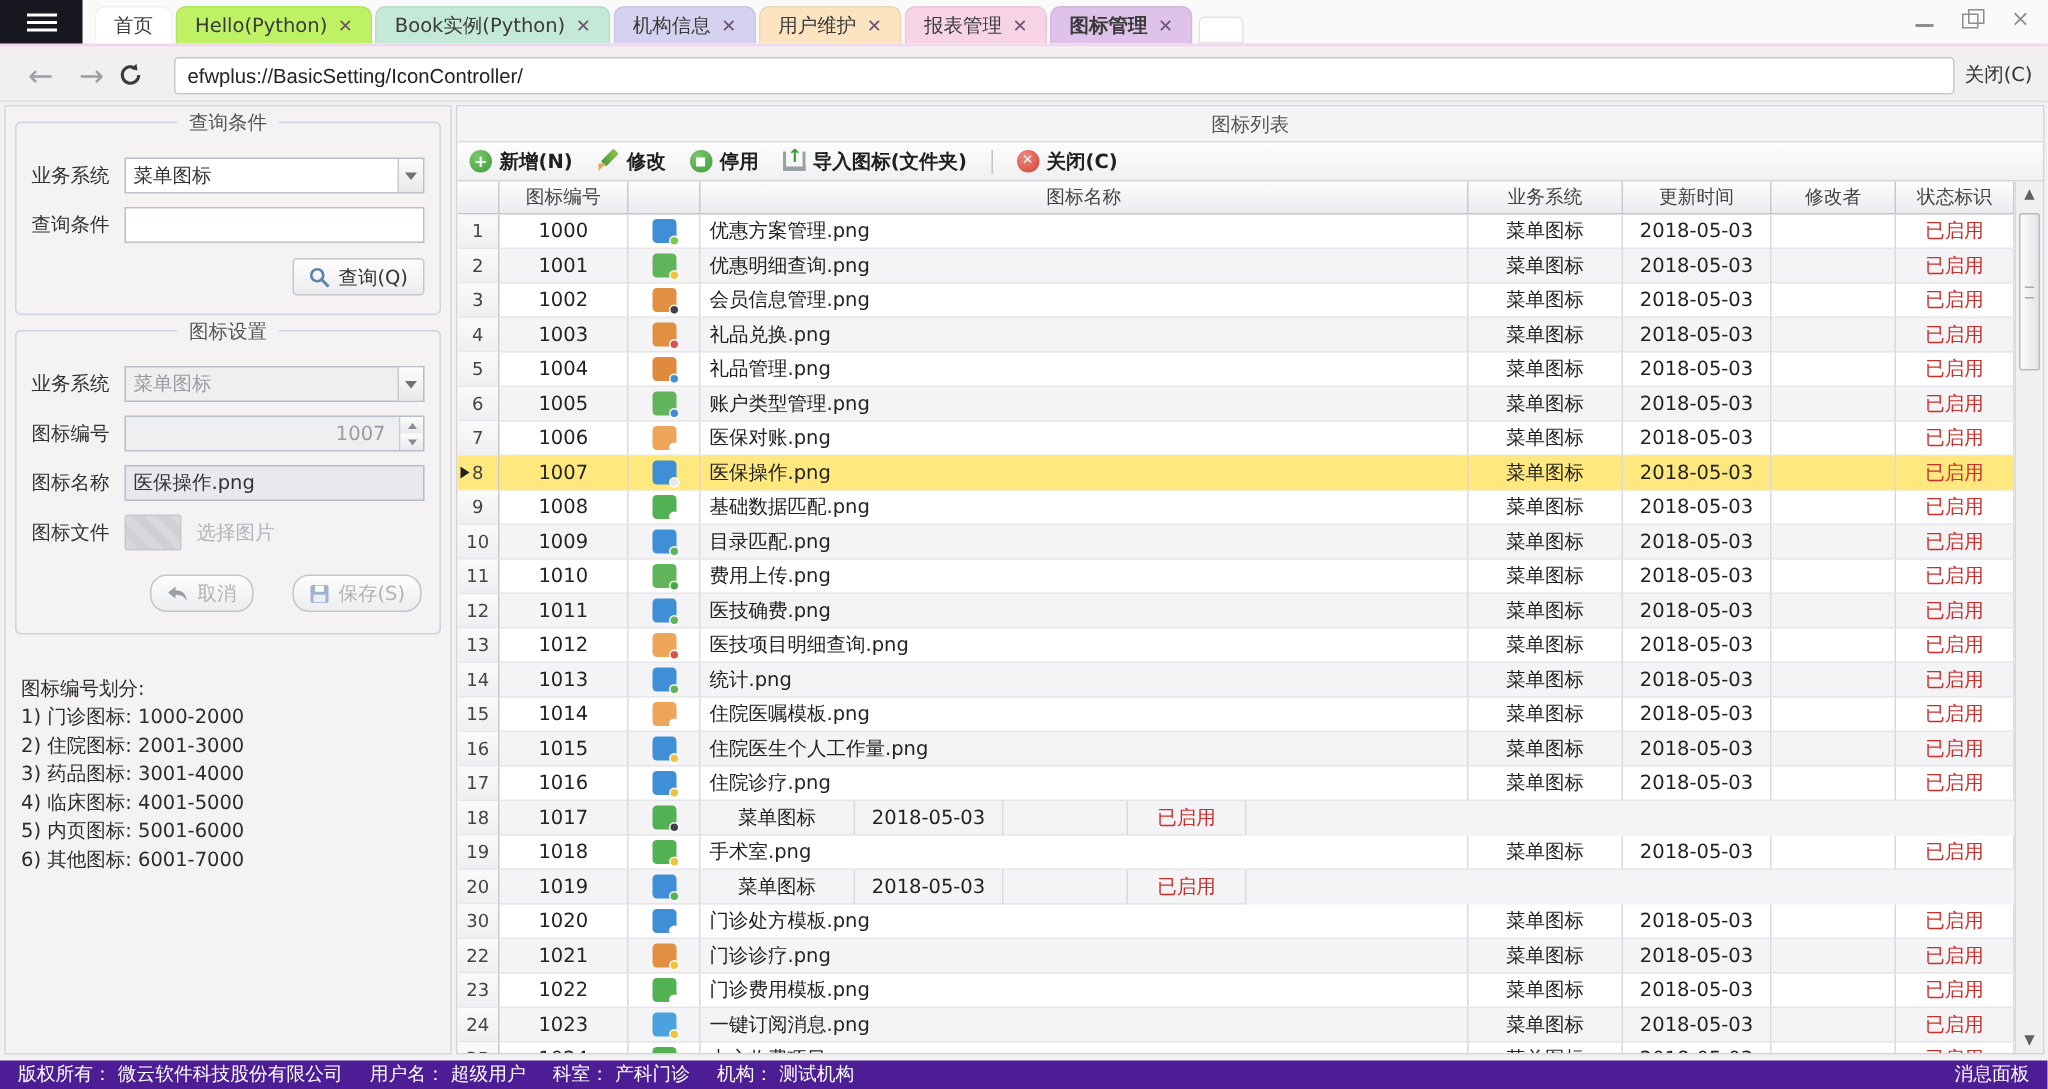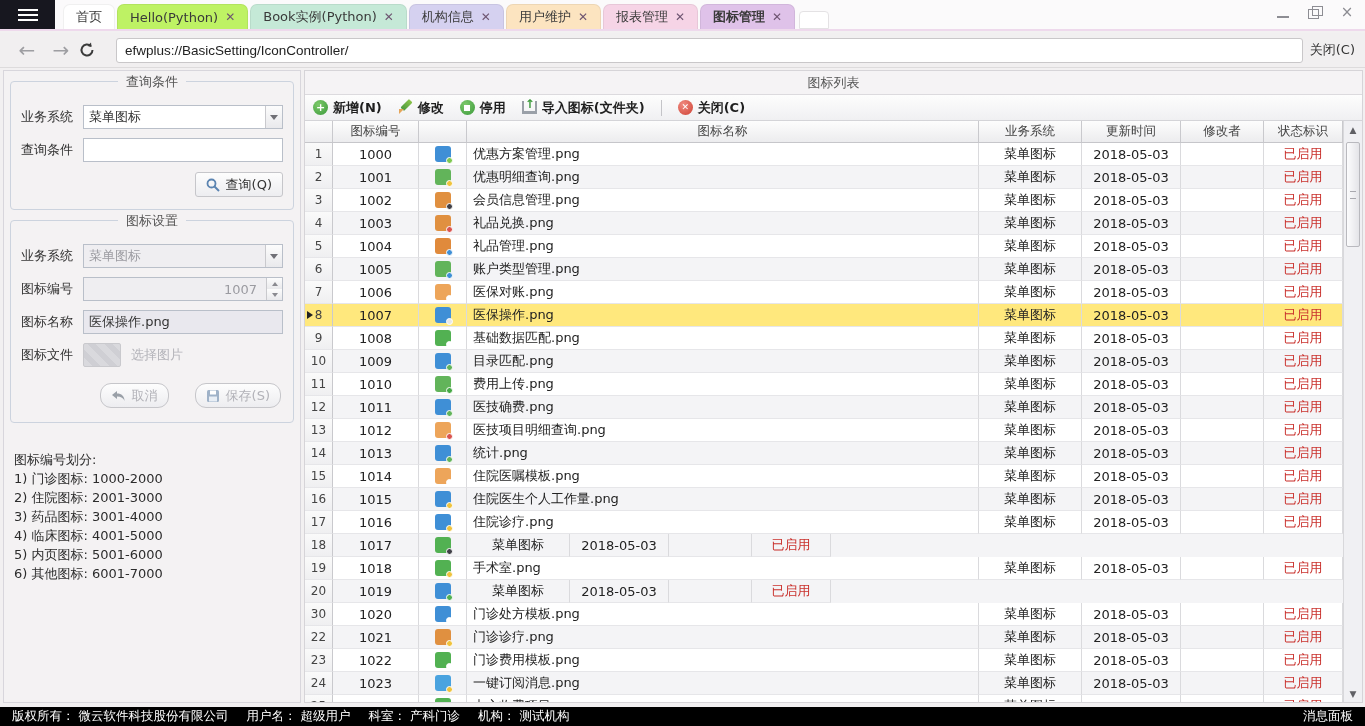--- a/index.html
+++ b/index.html
@@ -131,21 +131,21 @@
     display:flex; flex-direction:column; }
   .varrow { height:17px; flex:none; display:flex; align-items:center; justify-content:center;
     color:#606065; font-size:9px; cursor:pointer; }
   .vtrack { flex:1; position:relative; }
   .vthumb { position:absolute; left:2px; right:2px; top:4px; height:105px; cursor:pointer;
     background:linear-gradient(90deg,#fcfcfd,#e4e4e8); border:1px solid #b9b9be; border-radius:2px; }
   .vthumb::after { content:""; position:absolute; left:3px; right:3px; top:48px; height:6px;
     border-top:1px solid #a8a8ae; border-bottom:1px solid #a8a8ae; }
 
   
-  .statusbar { position:absolute; left:0; top:707px; width:1365px; height:19px; background:#000000;
+  .statusbar { position:absolute; left:0; top:707px; width:1365px; height:19px; background:#4c1d95;
     color:#fff; display:flex; align-items:center; padding:0 12px; font-size:12.5px; gap:9px; }
   .statusbar .seg { white-space:nowrap; }
   .statusbar .spacer { flex:1; }
 
   svg { display:block; }
 </style>
 </head>
 <body>
 
 <div class="tabbar">

